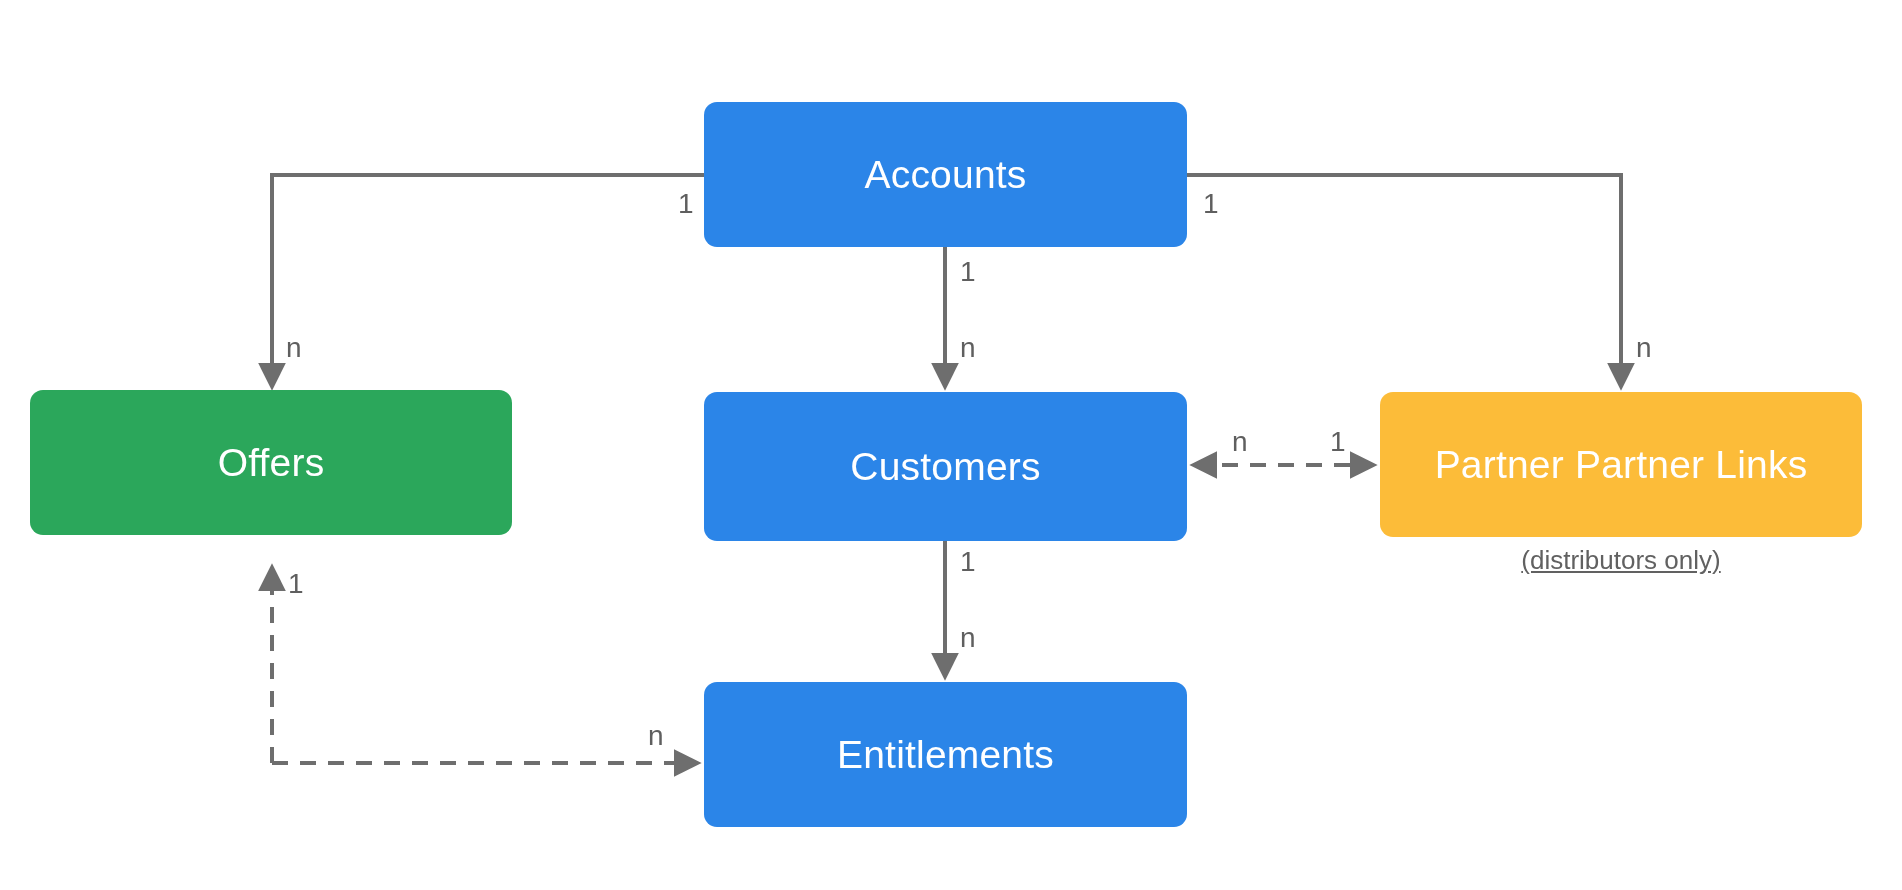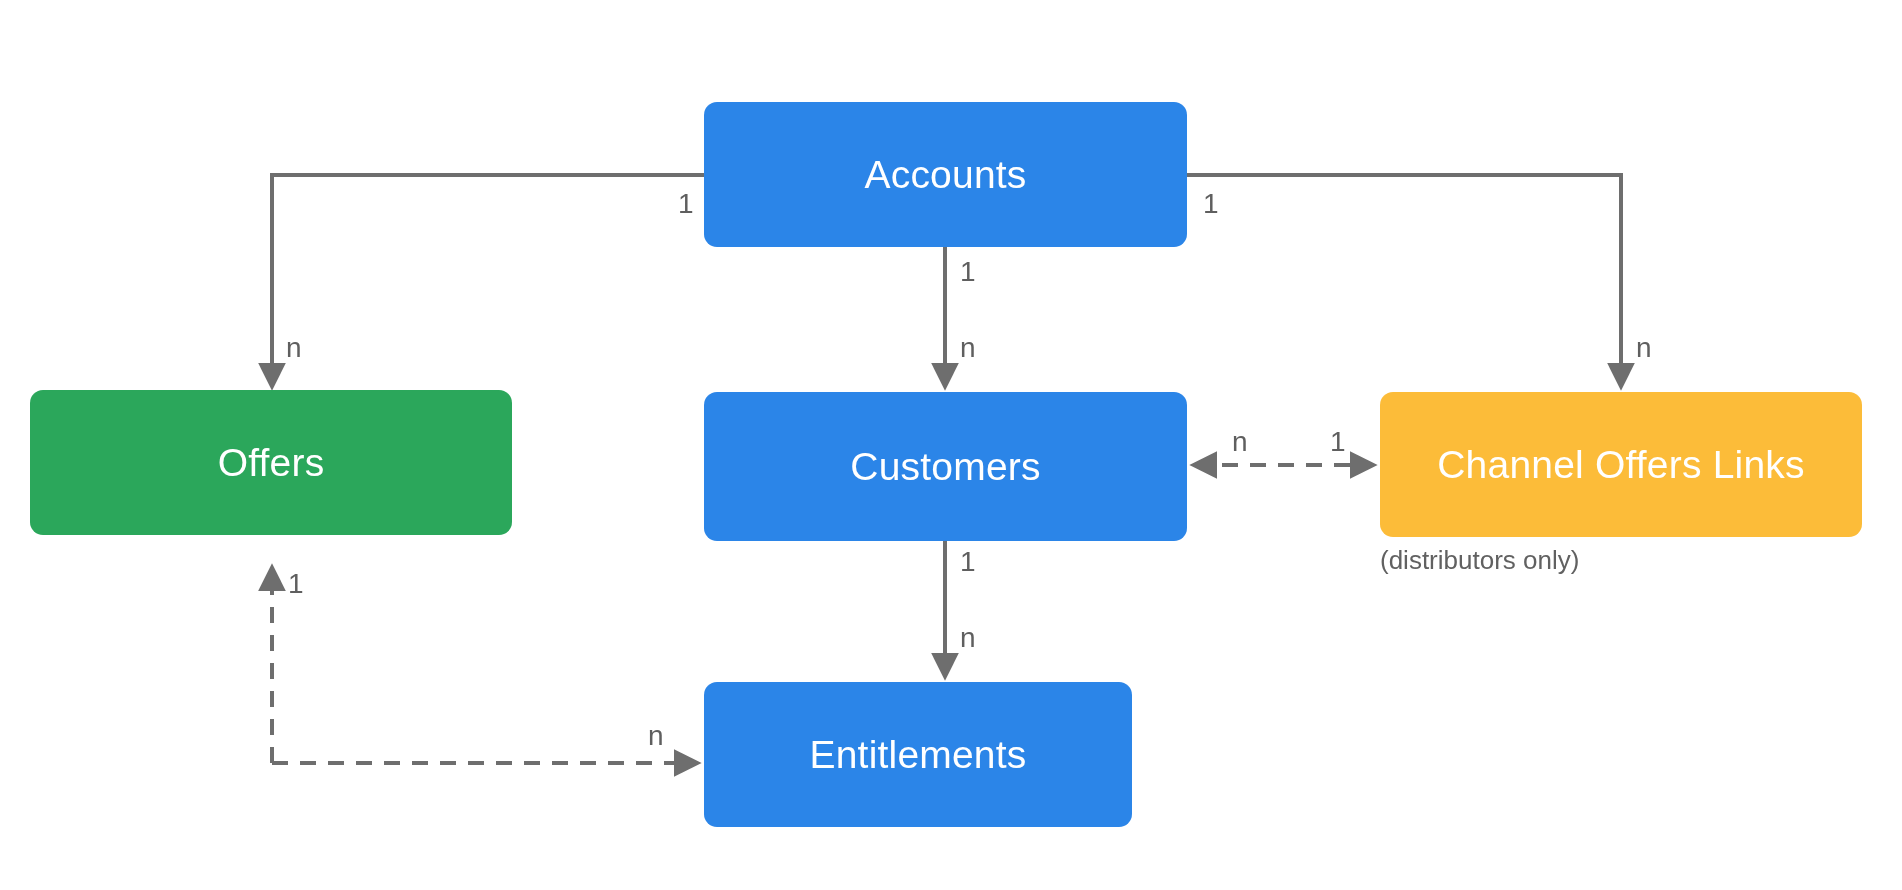--- a/index.html
+++ b/index.html
@@ -34,28 +34,30 @@
     font-weight: 400;
     letter-spacing: 0.2px;
     line-height: 1;
     box-sizing: border-box;
     border-radius: 13px;
   }
   .node-accounts   { left: 704px;  top: 102px; width: 483px; height: 145px; }
   .node-offers     { left: 30px;   top: 390px; width: 482px; height: 145px; }
   .node-customers  { left: 704px;  top: 392px; width: 483px; height: 149px; }
   .node-cpl        { left: 1380px; top: 392px; width: 482px; height: 145px; }
-  .node-entitle    { left: 704px;  top: 682px; width: 428px; height: 145px; }
+  .node-entitle    { left: 704px;  top: 682px; width: 483px; height: 145px; }
 
   .note {
     position: absolute;
     color: #616161;
     font-size: 26px;
+    text-align: center;
     line-height: 1;
     white-space: nowrap;
+    text-decoration: underline;
   }
   .note-cpl { left: 1380px; top: 547px; width: 482px; }
 
   .edge-label {
     position: absolute;
     color: #5f5f5f;
     font-size: 28px;
     line-height: 1;
     white-space: nowrap;
   }
@@ -95,21 +97,21 @@
 
   <div class="node node-offers" style="background:#2ba75b">
     <span>Offers</span>
   </div>
 
   <div class="node node-customers" style="background:#2b85e8">
     <span>Customers</span>
   </div>
 
   <div class="node node-cpl" style="background:#fcbc39">
-    <span>Channel Offers Links</span>
+    <span>Partner Partner Links</span>
   </div>
 
   <div class="note note-cpl">(distributors only)</div>
 
   <div class="node node-entitle" style="background:#2b85e8">
     <span>Entitlements</span>
   </div>
 
   <div class="edge-label" style="left:678px; top:190px;">1</div>
   <div class="edge-label" style="left:286px; top:334px;">n</div>

